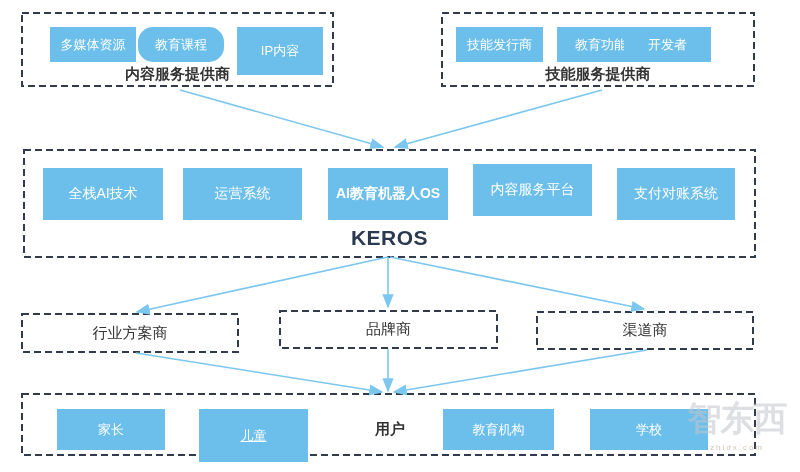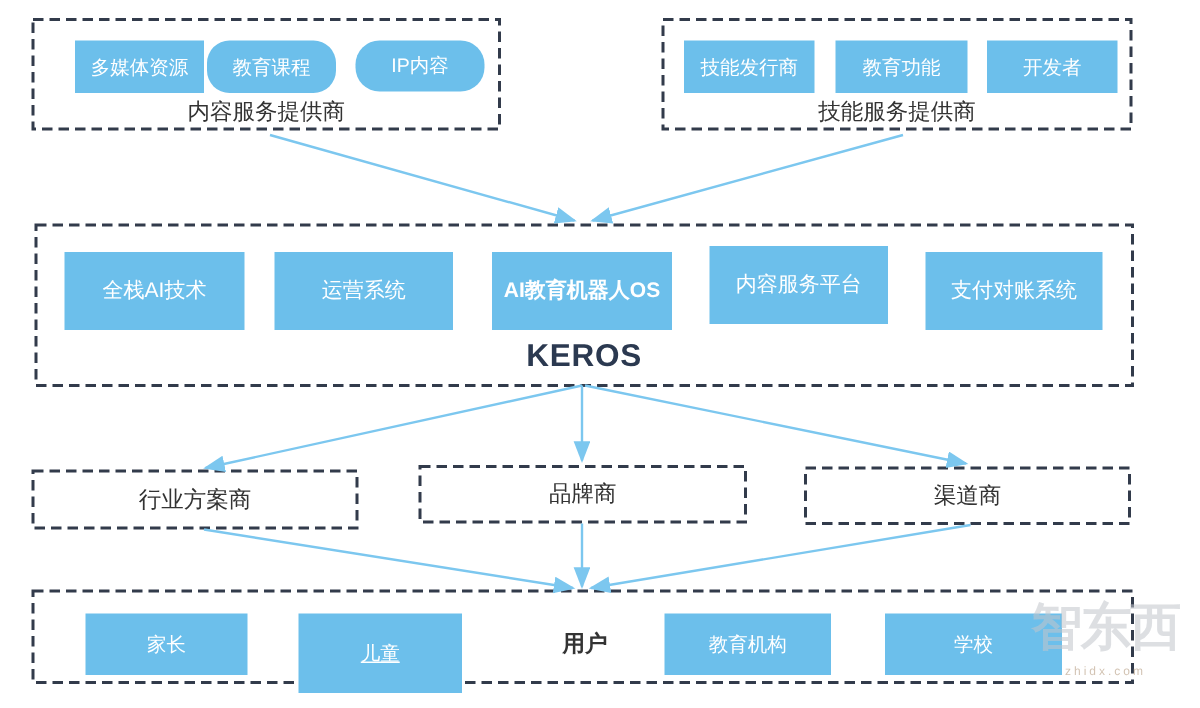--- a/index.html
+++ b/index.html
@@ -12,21 +12,21 @@
   .arrow{stroke:var(--arrow-blue,#7cc7ef);stroke-width:1.6;fill:none;}
   .ah-fill{fill:var(--arrow-blue,#7cc7ef);}
   .chip{
     position:absolute;background:var(--chip-blue,#6cbfeb);color:#fff;
     display:flex;align-items:center;justify-content:center;
     font-size:13px;white-space:nowrap;
   }
   .chip.big{font-size:14px;}
   .glabel{
     position:absolute;text-align:center;color:var(--label-dark,#333);
-    font-size:15px;font-weight:400;
+    font-size:15px;font-weight:700;
   }
   .tier-label{
     position:absolute;display:flex;align-items:center;justify-content:center;
     color:var(--label-dark,#333);font-size:15px;
   }
   .keros-label{
     position:absolute;text-align:center;color:var(--keros-navy,#2b3950);
     font-size:21px;font-weight:700;letter-spacing:0.5px;
   }
   .user-label{
@@ -71,26 +71,26 @@
     <line class="arrow" x1="388" y1="257" x2="137" y2="312" marker-end="url(#ah)"></line>
     <line class="arrow" x1="388" y1="257" x2="388" y2="307" marker-end="url(#ah)"></line>
     <line class="arrow" x1="390" y1="257" x2="644" y2="309" marker-end="url(#ah)"></line>
     <line class="arrow" x1="136" y1="353" x2="382" y2="392" marker-end="url(#ah)"></line>
     <line class="arrow" x1="388" y1="349" x2="388" y2="391" marker-end="url(#ah)"></line>
     <line class="arrow" x1="647" y1="350" x2="394" y2="392" marker-end="url(#ah)"></line>
   </svg>
 
   <div class="chip" style="left:38px;top:27px;width:86px;height:35px;margin-left:12px;">多媒体资源</div>
   <div class="chip" style="left:138px;top:27px;width:86px;height:35px;border-radius:15px;">教育课程</div>
-  <div class="chip" style="left:237px;top:27px;width:86px;height:34px;border-radius:16px;">IP内容</div>
+  <div class="chip" style="left:237px;top:27px;width:86px;height:48px;">IP内容</div>
   <div class="glabel" style="left:22px;top:65px;width:311px;">内容服务提供商</div>
 
   <div class="chip" style="left:456px;top:27px;width:87px;height:35px;">技能发行商</div>
   <div class="chip" style="left:557px;top:27px;width:88px;height:35px;">教育功能</div>
-  <div class="chip" style="left:658px;top:27px;width:87px;height:35px;">开发者</div>
+  <div class="chip" style="left:624px;top:27px;width:87px;height:35px;">开发者</div>
   <div class="glabel" style="left:442px;top:65px;width:312px;">技能服务提供商</div>
 
   <div class="chip big" style="left:43px;top:168px;width:120px;height:52px;">全栈AI技术</div>
   <div class="chip big" style="left:183px;top:168px;width:119px;height:52px;">运营系统</div>
   <div class="chip big" style="left:328px;top:168px;width:120px;height:52px;font-weight:bold;">AI教育机器人OS</div>
   <div class="chip big" style="left:473px;top:164px;width:119px;height:52px;">内容服务平台</div>
   <div class="chip big" style="left:617px;top:168px;width:118px;height:52px;">支付对账系统</div>
   <div class="keros-label" style="left:24px;top:226px;width:731px;">KEROS</div>
 
   <div class="tier-label" style="left:22px;top:314px;width:216px;height:38px;">行业方案商</div>

